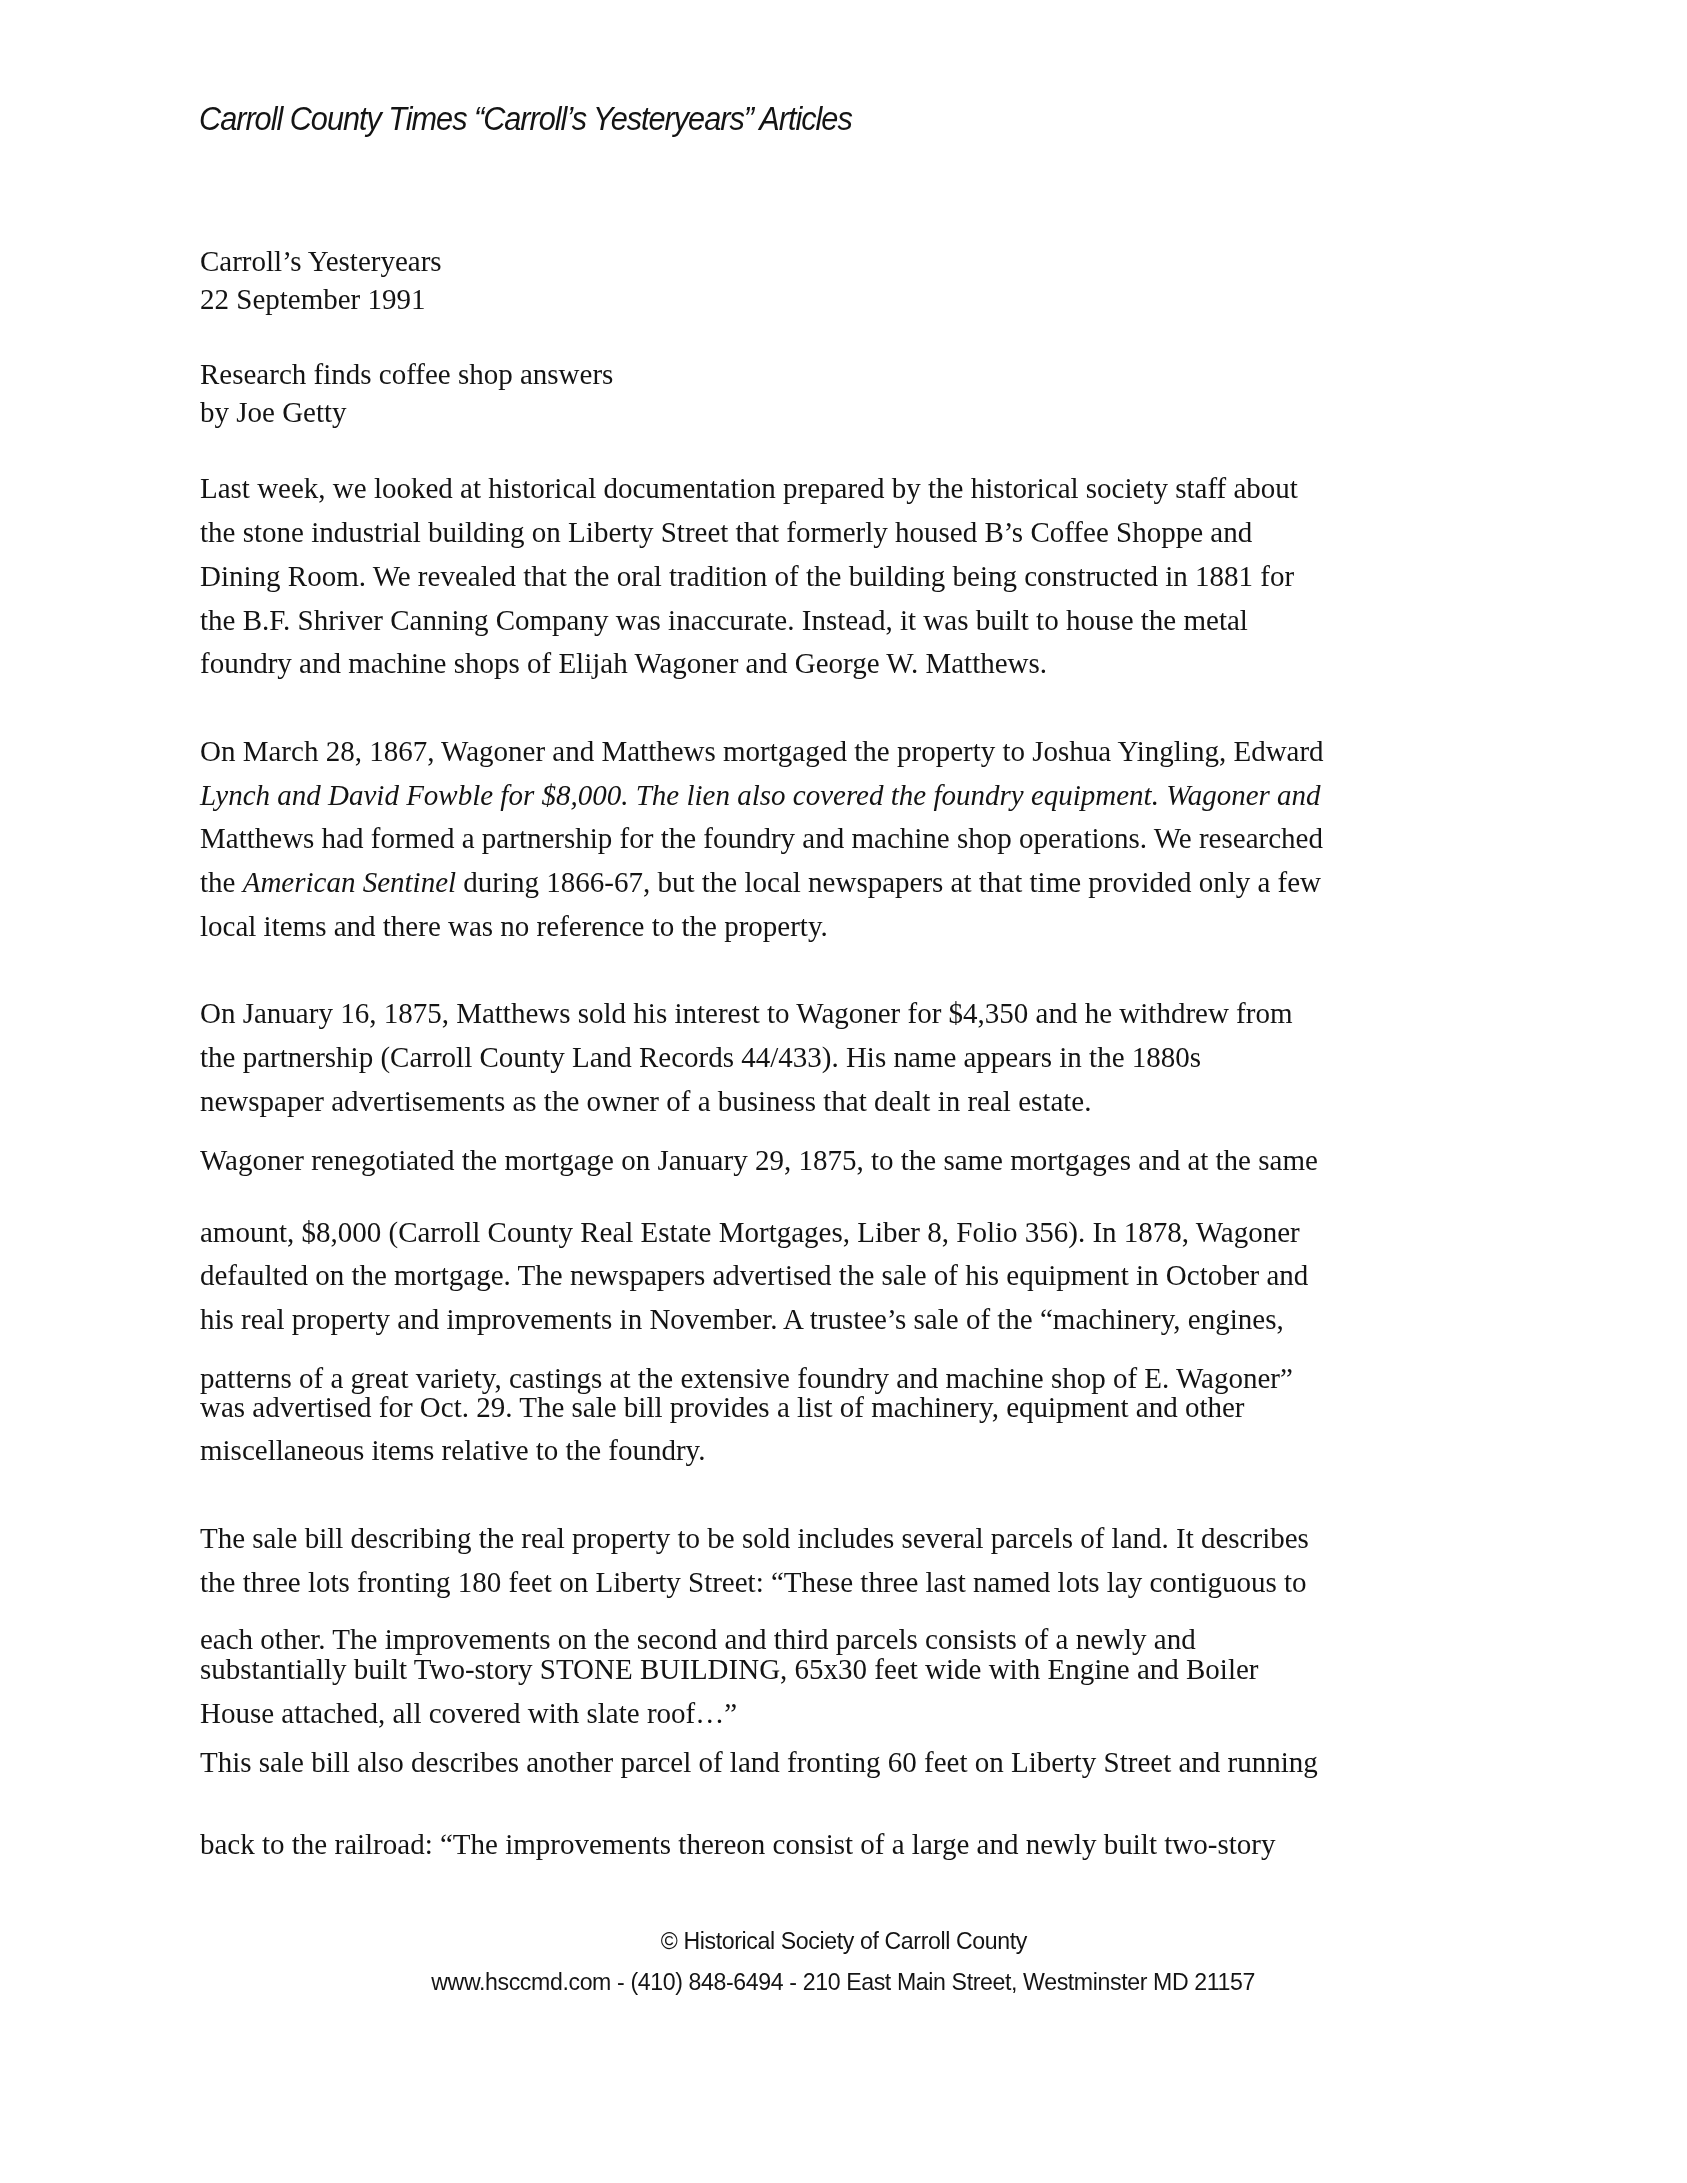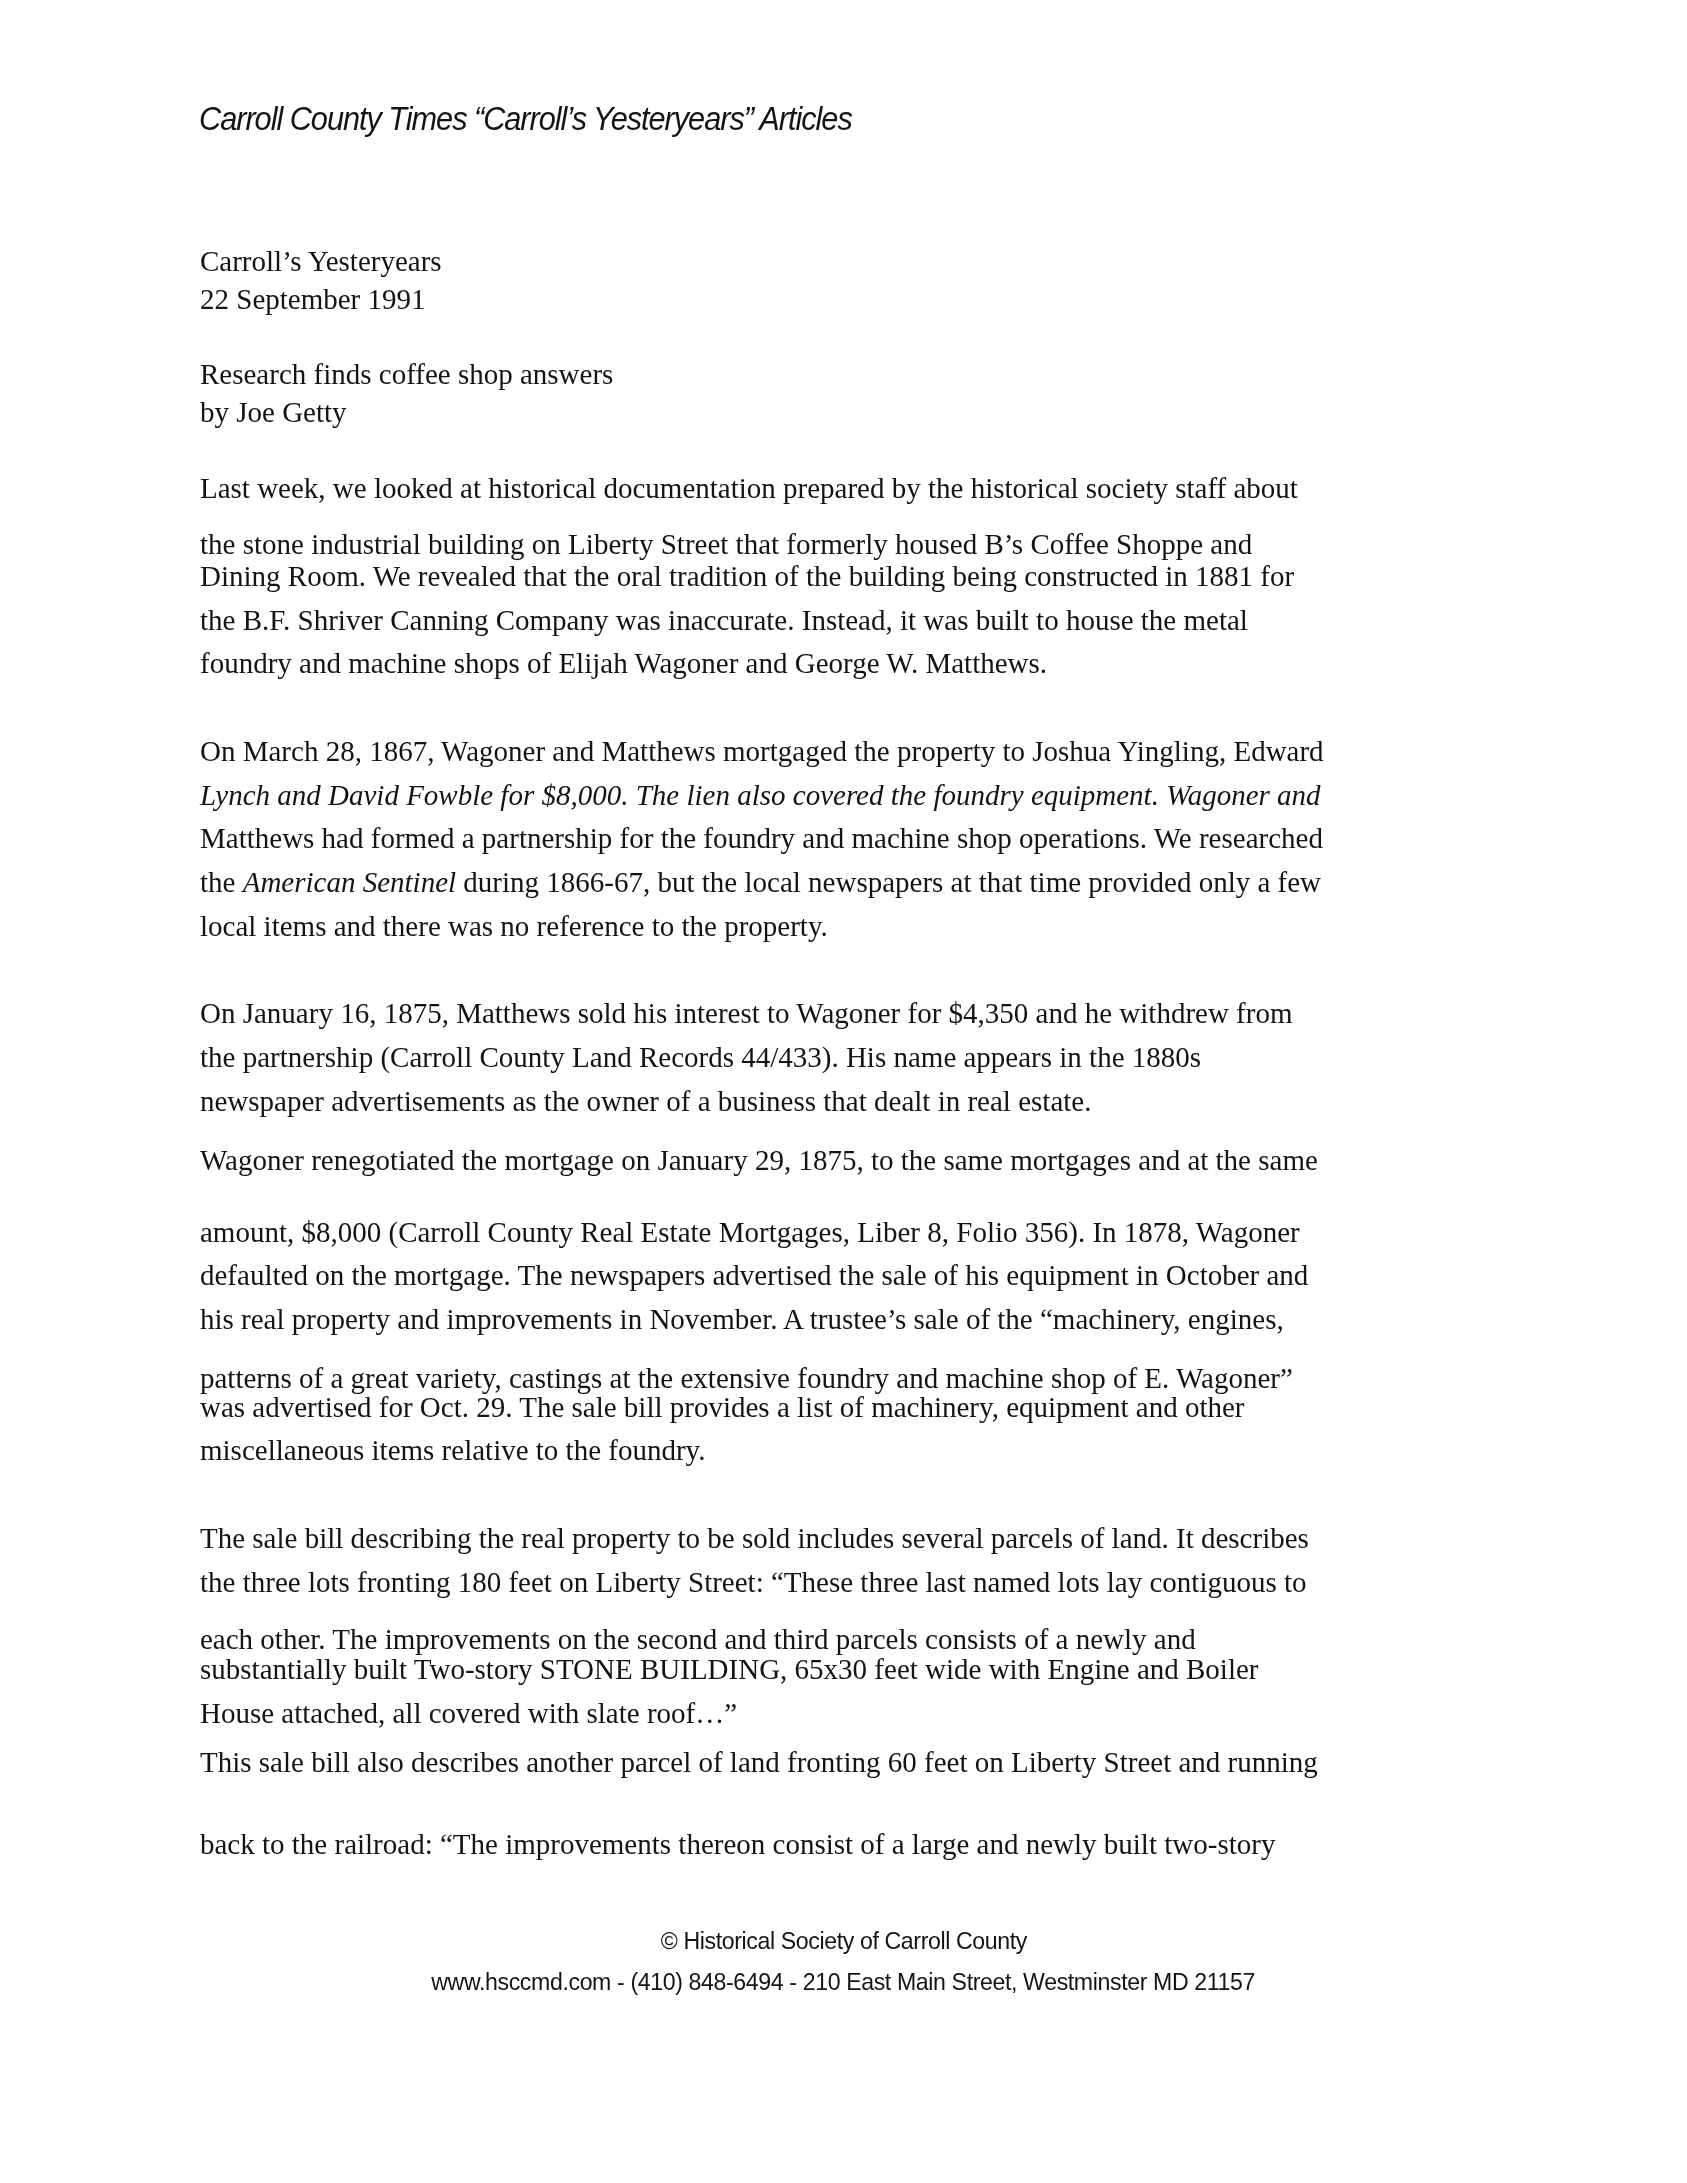--- a/index.html
+++ b/index.html
@@ -45,21 +45,21 @@
   <div class="meta">
     <div class="mline" style="top:247px">Carroll’s Yesteryears</div>
     <div class="mline" style="top:285px">22 September 1991</div>
     <div class="mline" style="top:360px">Research finds coffee shop answers</div>
     <div class="mline" style="top:398px">by Joe Getty</div>
   </div>
 
   <div class="body-text" id="body-text">
       <div>
         <div class="bline" style="top: 474px;"><span>Last week, we looked at historical documentation prepared by the historical society staff about</span></div>
-        <div class="bline" style="top: 518px; margin-top: 12px;"><span>the stone industrial building on Liberty Street that formerly housed B’s Coffee Shoppe and</span></div>
+        <div class="bline" style="top: 518px;"><span>the stone industrial building on Liberty Street that formerly housed B’s Coffee Shoppe and</span></div>
         <div class="bline" style="top: 562px;"><span>Dining Room. We revealed that the oral tradition of the building being constructed in 1881 for</span></div>
         <div class="bline" style="top: 606px;"><span>the B.F. Shriver Canning Company was inaccurate. Instead, it was built to house the metal</span></div>
         <div class="bline" style="top: 649px;"><span>foundry and machine shops of Elijah Wagoner and George W. Matthews.</span></div>
       </div>
       <div>
         <div class="bline" style="top: 737px;"><span>On March 28, 1867, Wagoner and Matthews mortgaged the property to Joshua Yingling, Edward</span></div>
         <div class="bline" style="top: 781px; font-style: italic;"><span>Lynch and David Fowble for $8,000. The lien also covered the foundry equipment. Wagoner and</span></div>
         <div class="bline" style="top: 824px;"><span>Matthews had formed a partnership for the foundry and machine shop operations. We researched</span></div>
         <div class="bline" style="top: 868px;"><span>the </span><em>American Sentinel</em><span> during 1866-67, but the local newspapers at that time provided only a few</span></div>
         <div class="bline" style="top: 912px;"><span>local items and there was no reference to the property.</span></div>

